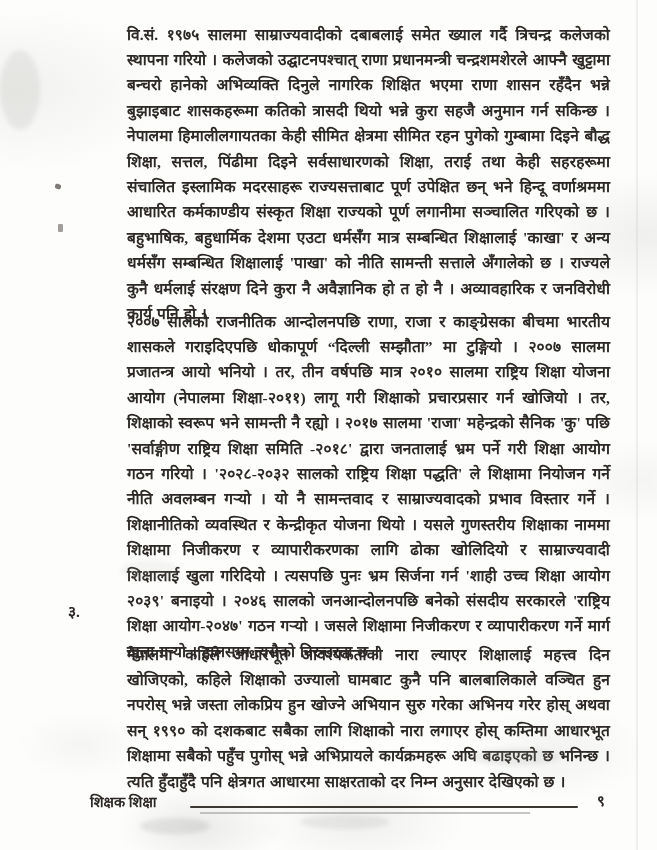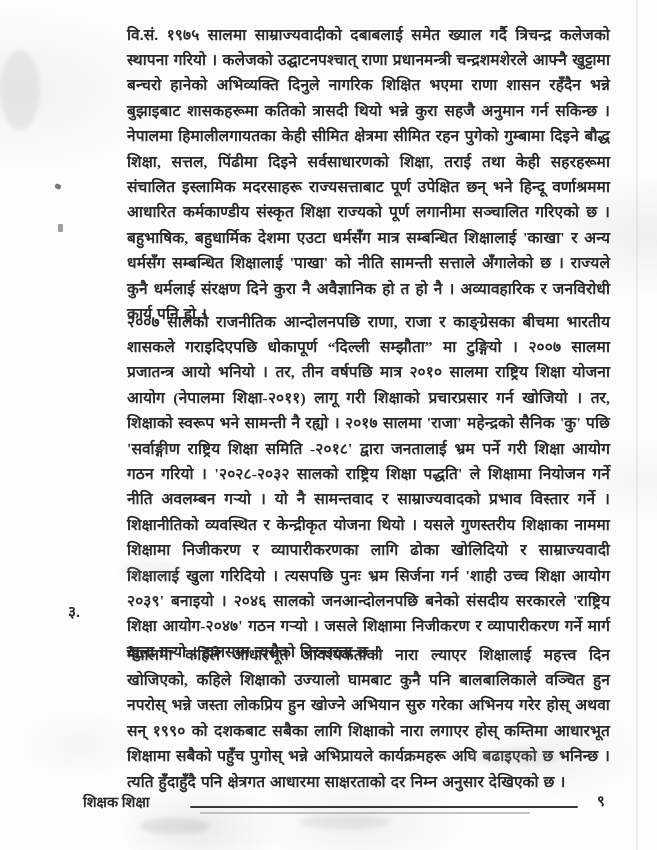--- a/index.html
+++ b/index.html
@@ -57,21 +57,21 @@
     top: 0;
   }
   .section-title {
     position: absolute;
     left: 127px;
     top: 0;
   }
 
   .footer-label {
     position: absolute;
-    left: 83px;
+    left: 90px;
     top: 791px;
     font-size: 14.5px;
     font-weight: 600;
   }
   .footer-rule {
     position: absolute;
     left: 190px;
     top: 806px;
     width: 388px;
     height: 2px;

